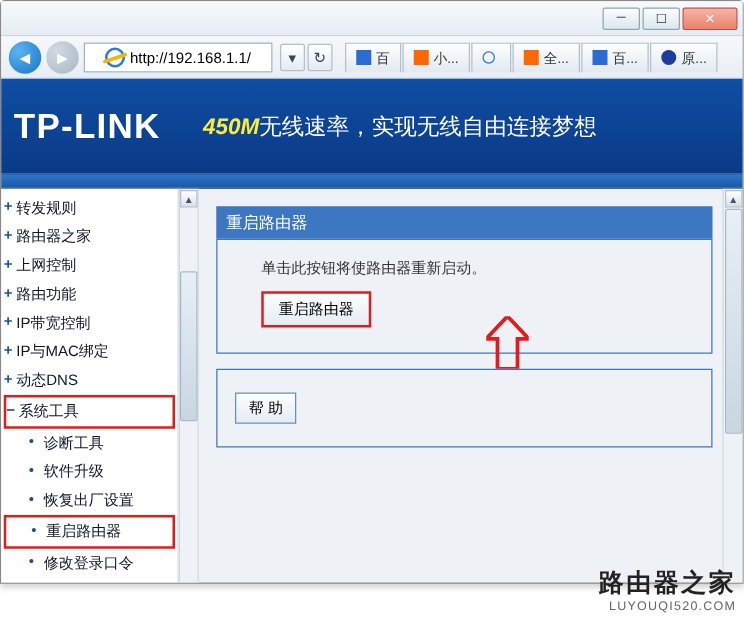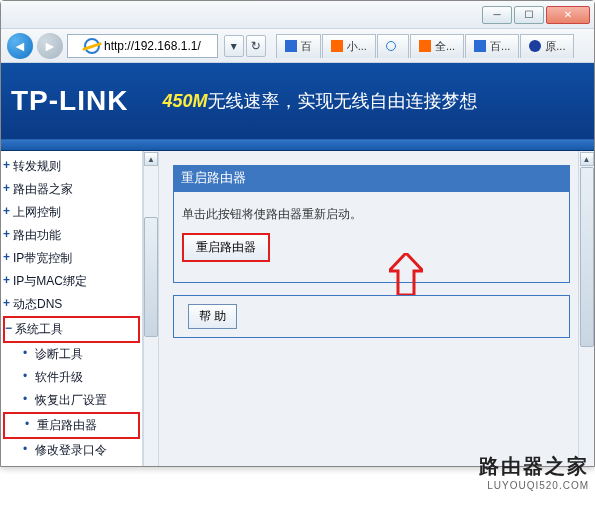--- a/index.html
+++ b/index.html
@@ -40,25 +40,25 @@
 .side-item { color: #0f172a; padding: 3px 4px 3px 16px; position: relative; cursor: pointer; white-space: nowrap; }
 .side-item.parent { padding-left: 10px; }
 .side-item.parent::before { content: "+"; position: absolute; left: 0; top: 3px; color: #1b4f9b; font-weight: bold; }
 .side-item.expanded::before { content: "−"; }
 .side-item.child::before { content: "•"; position: absolute; left: 20px; top: 3px; color: #1b4f9b; }
 .side-item.child { padding-left: 32px; }
 .redbox { border: 2px solid #e21c1c; }
 
 .main { flex: 1; padding: 14px 8px 0 14px; font-size: 12px; position: relative; }
 .panel-title { background: #3d77c2; color: #fff; padding: 4px 8px; font-size: 13px; }
-.panel-body { border: 1px solid #3d77c2; padding: 14px 20px 20px 8px; }
+.panel-body { border: 1px solid #3d77c2; padding: 14px 20px 20px 35px; }
 .hint { color: #333; margin-bottom: 10px; }
 .btn { display: inline-block; border: 1px solid #6a8eb8; background: linear-gradient(#fdfdfd,#e4ecf5); padding: 3px 10px; font-size: 12px; color: #000; cursor: pointer; }
 .btn.reboot { border: 2px solid #e21c1c; padding: 4px 12px; }
-.help-row { margin-top: 12px; border: 1px solid #3d77c2; padding: 8px 14px; }
+.help-row { margin-top: 12px; border: 1px solid #3d77c2; padding: 18px 14px; }
 .arrow-up { width: 34px; height: 42px; position: absolute; left: 230px; top: 102px; }
 .arrow-up svg { width: 100%; height: 100%; }
 
 .watermark { position: absolute; right: 6px; bottom: 20px; text-align: right; color: #222; }
 .watermark .cn { font-size: 20px; font-weight: bold; letter-spacing: 2px; }
 .watermark .en { font-size: 10px; color: #666; letter-spacing: 1px; }
 
 
 .v-scroll { width: 16px; background: #eef2f6; border-left: 1px solid #cfd9e2; display: flex; flex-direction: column; align-items: center; }
 .sb-btn { width: 14px; height: 14px; background: linear-gradient(#fff,#d8e2eb); border: 1px solid #b3c1ce; margin: 1px; display:flex;align-items:center;justify-content:center;font-size:8px;color:#456;cursor:pointer; }

